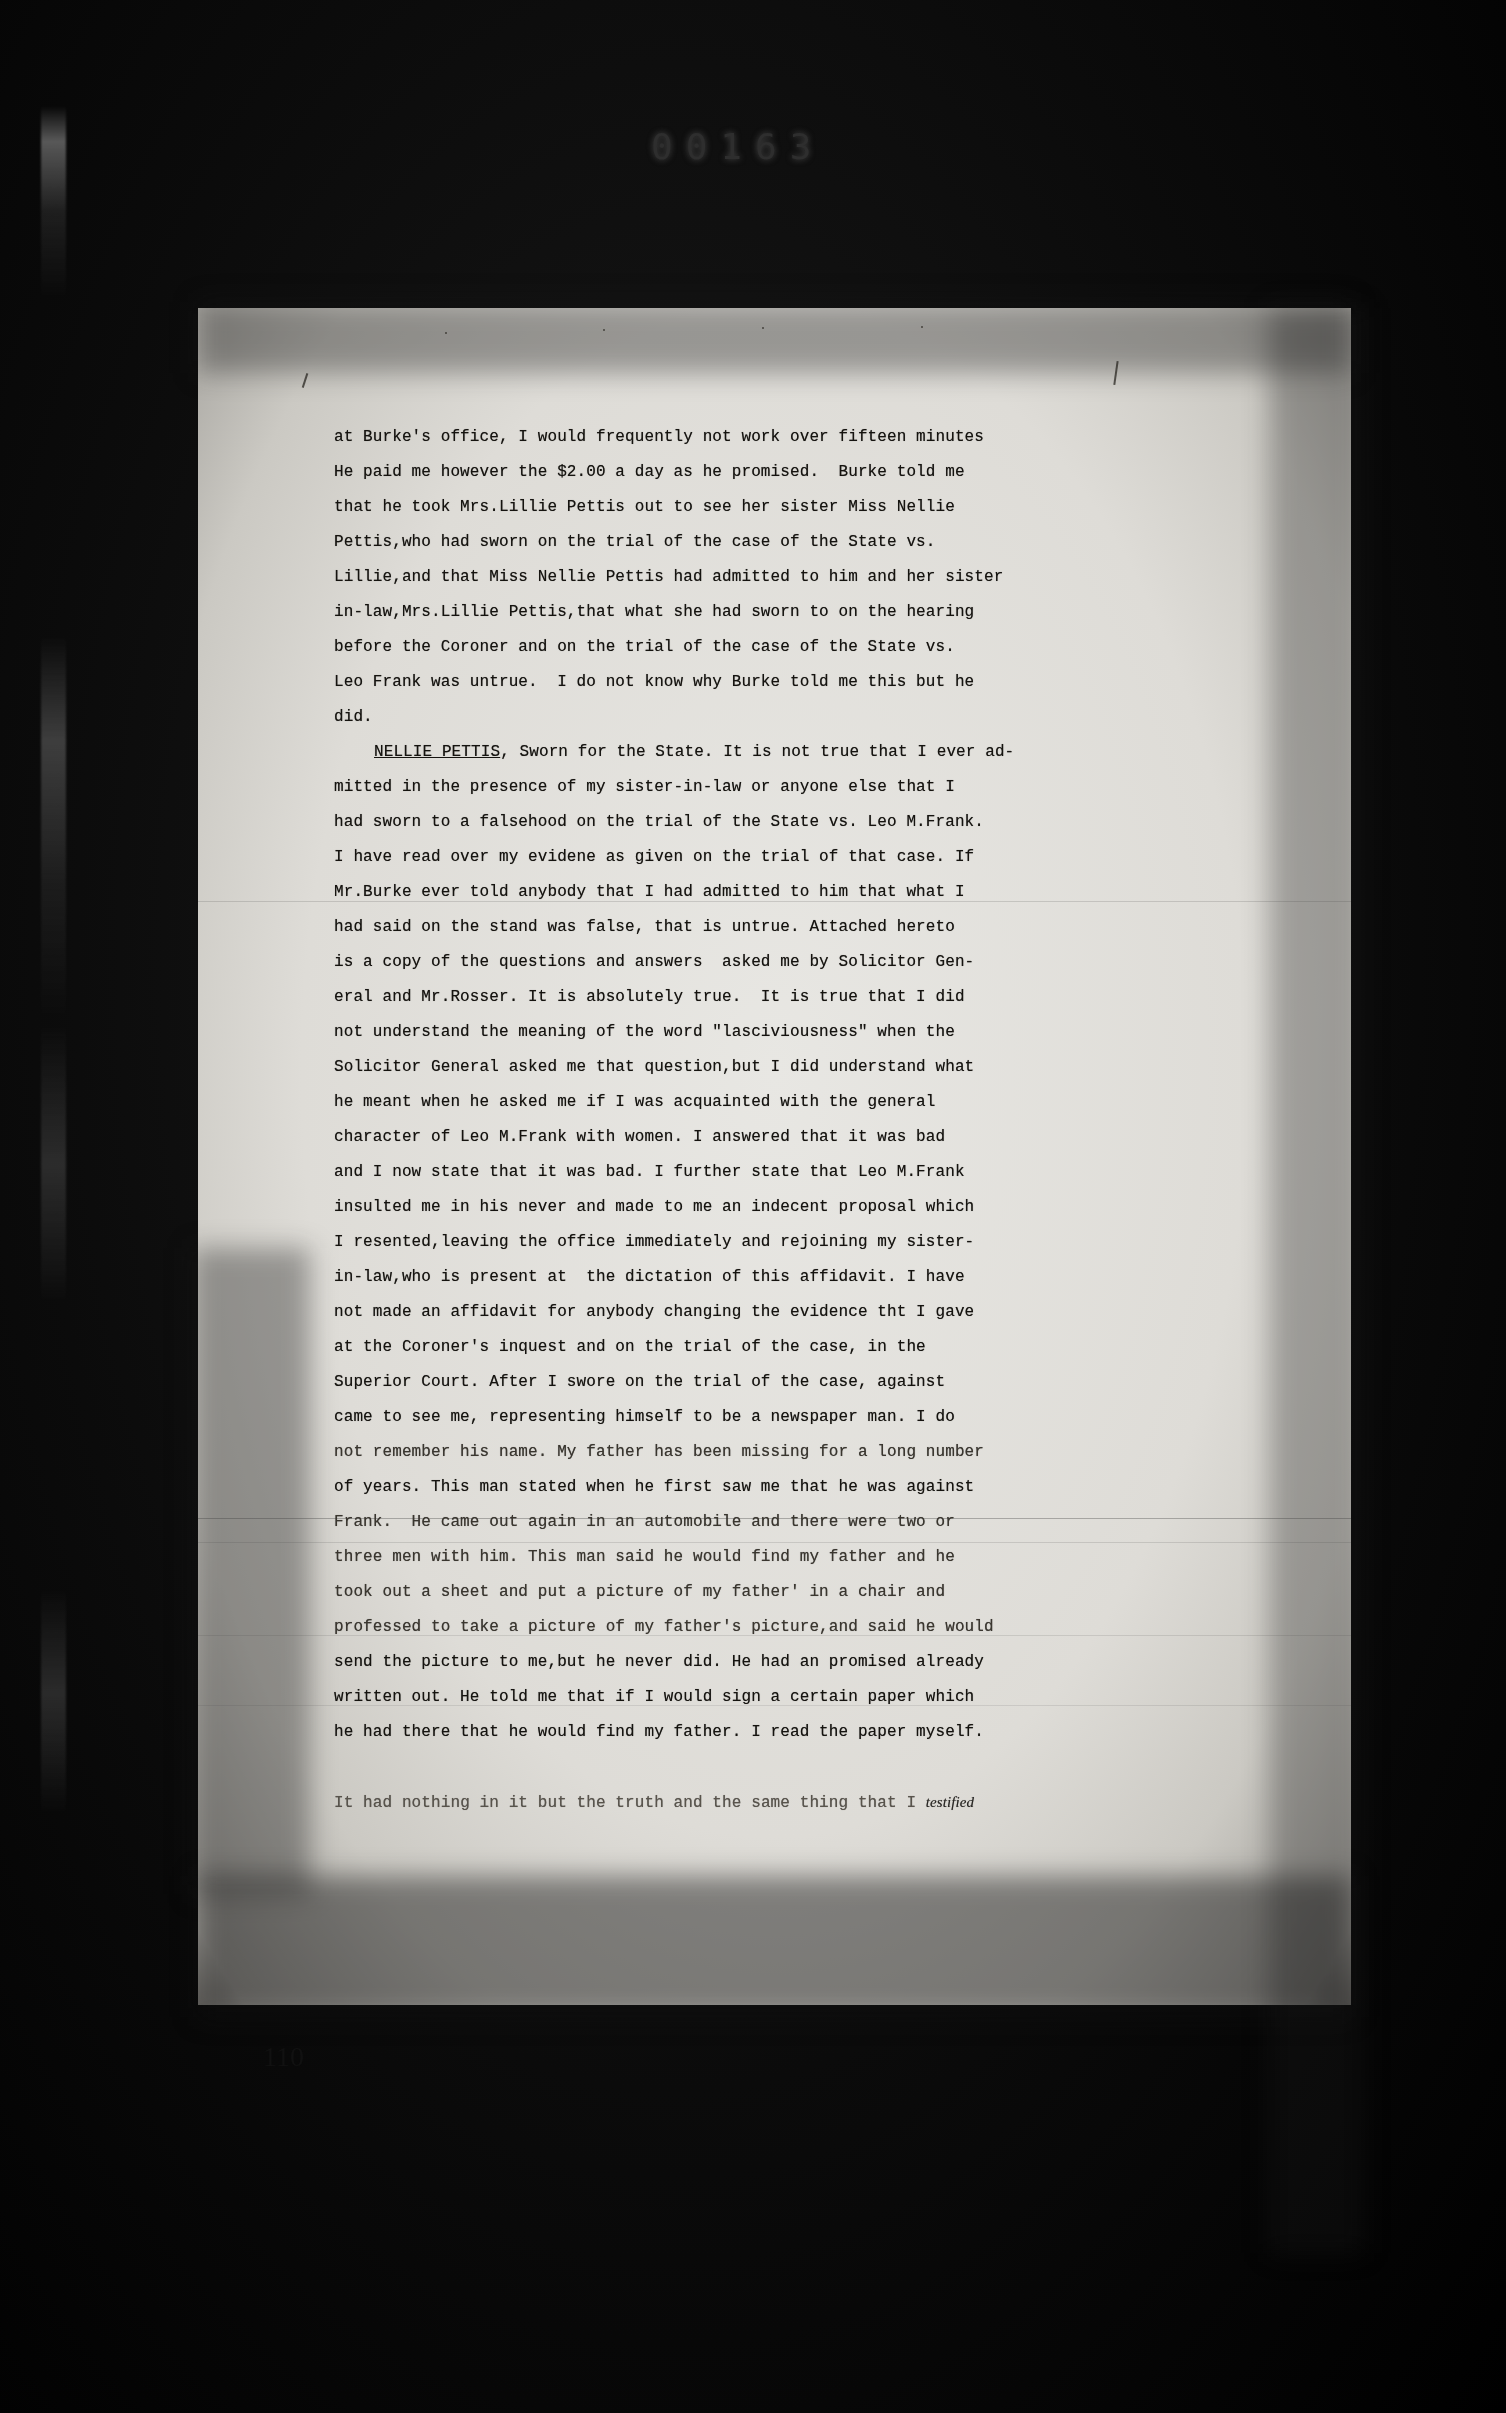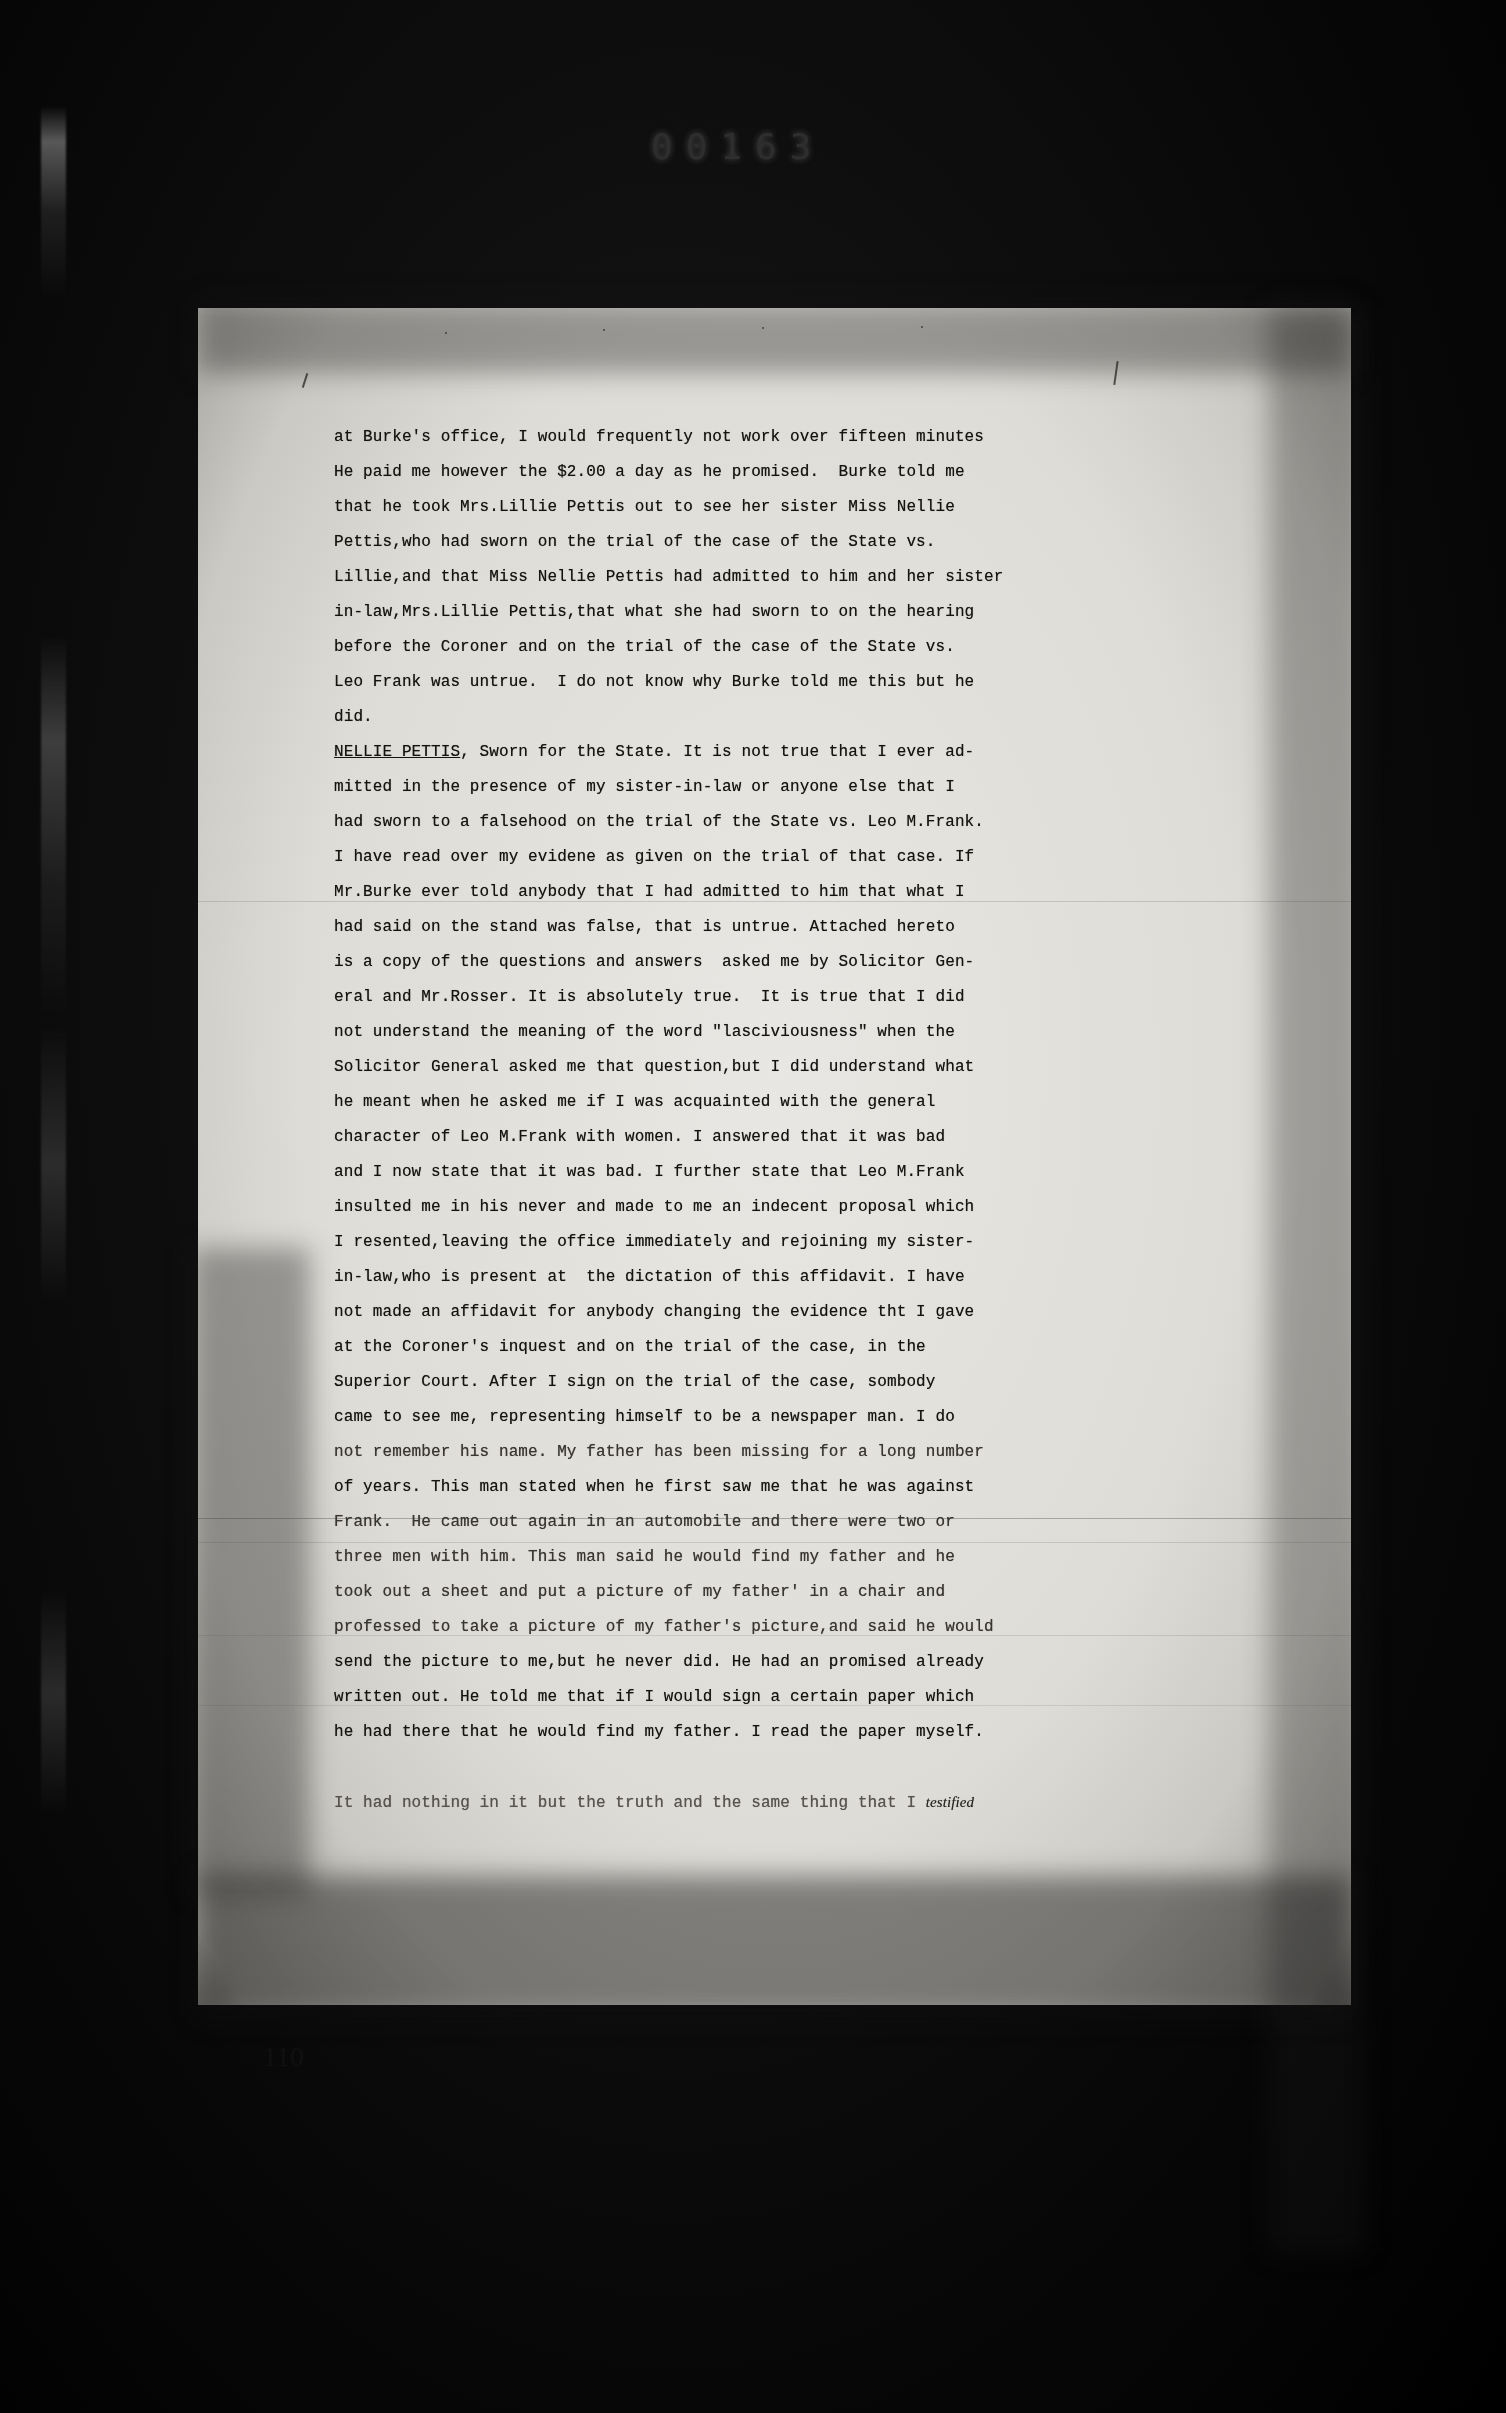--- a/index.html
+++ b/index.html
@@ -109,21 +109,21 @@
     width: 952px;
     color: #15130f;
     font-family: "Liberation Mono", "DejaVu Sans Mono", monospace;
     font-size: 16px;
     line-height: 35px;
     letter-spacing: 0.1px;
     text-shadow: 0 0 0.7px rgba(0,0,0,0.55);
   }
   .doc-body p { margin: 0; }
   .line { white-space: pre-wrap; }
-  .u { text-decoration: underline; }
+  .u { text-decoration: underline; margin-left: 40px; }
   .faded { color: #3a362f; }
   .faded2 { color: #4e4941; opacity: 0.92; }
 
   
   .page-number {
     position: absolute;
     left: 65px;
     top: 1733px;
     font-family: "Liberation Serif", serif;
     font-weight: normal;
@@ -199,21 +199,21 @@
       <span class="line">not understand the meaning of the word "lasciviousness" when the</span><br>
       <span class="line">Solicitor General asked me that question,but I did understand what</span><br>
       <span class="line">he meant when he asked me if I was acquainted with the general</span><br>
       <span class="line">character of Leo M.Frank with women. I answered that it was bad</span><br>
       <span class="line">and I now state that it was bad. I further state that Leo M.Frank</span><br>
       <span class="line">insulted me in his never and made to me an indecent proposal which</span><br>
       <span class="line">I resented,leaving the office immediately and rejoining my sister-</span><br>
       <span class="line">in-law,who is present at  the dictation of this affidavit. I have</span><br>
       <span class="line">not made an affidavit for anybody changing the evidence tht I gave</span><br>
       <span class="line">at the Coroner's inquest and on the trial of the case, in the</span><br>
-      <span class="line">Superior Court. After I sign on the trial of the case, sombody</span><br>
+      <span class="line">Superior Court. After I swore on the trial of the case, against</span><br>
       <span class="line">came to see me, representing himself to be a newspaper man. I do</span><br>
       <span class="line faded">not remember his name. My father has been missing for a long number</span><br>
       <span class="line">of years. This man stated when he first saw me that he was against</span><br>
       <span class="line faded">Frank.  He came out again in an automobile and there were two or</span><br>
       <span class="line faded">three men with him. This man said he would find my father and he</span><br>
       <span class="line faded">took out a sheet and put a picture of my father' in a chair and</span><br>
       <span class="line faded">professed to take a picture of my father's picture,and said he would</span><br>
       <span class="line">send the picture to me,but he never did. He had an promised already</span><br>
       <span class="line">written out. He told me that if I would sign a certain paper which</span><br>
       <span class="line">he had there that he would find my father. I read the paper myself.</span><br>

